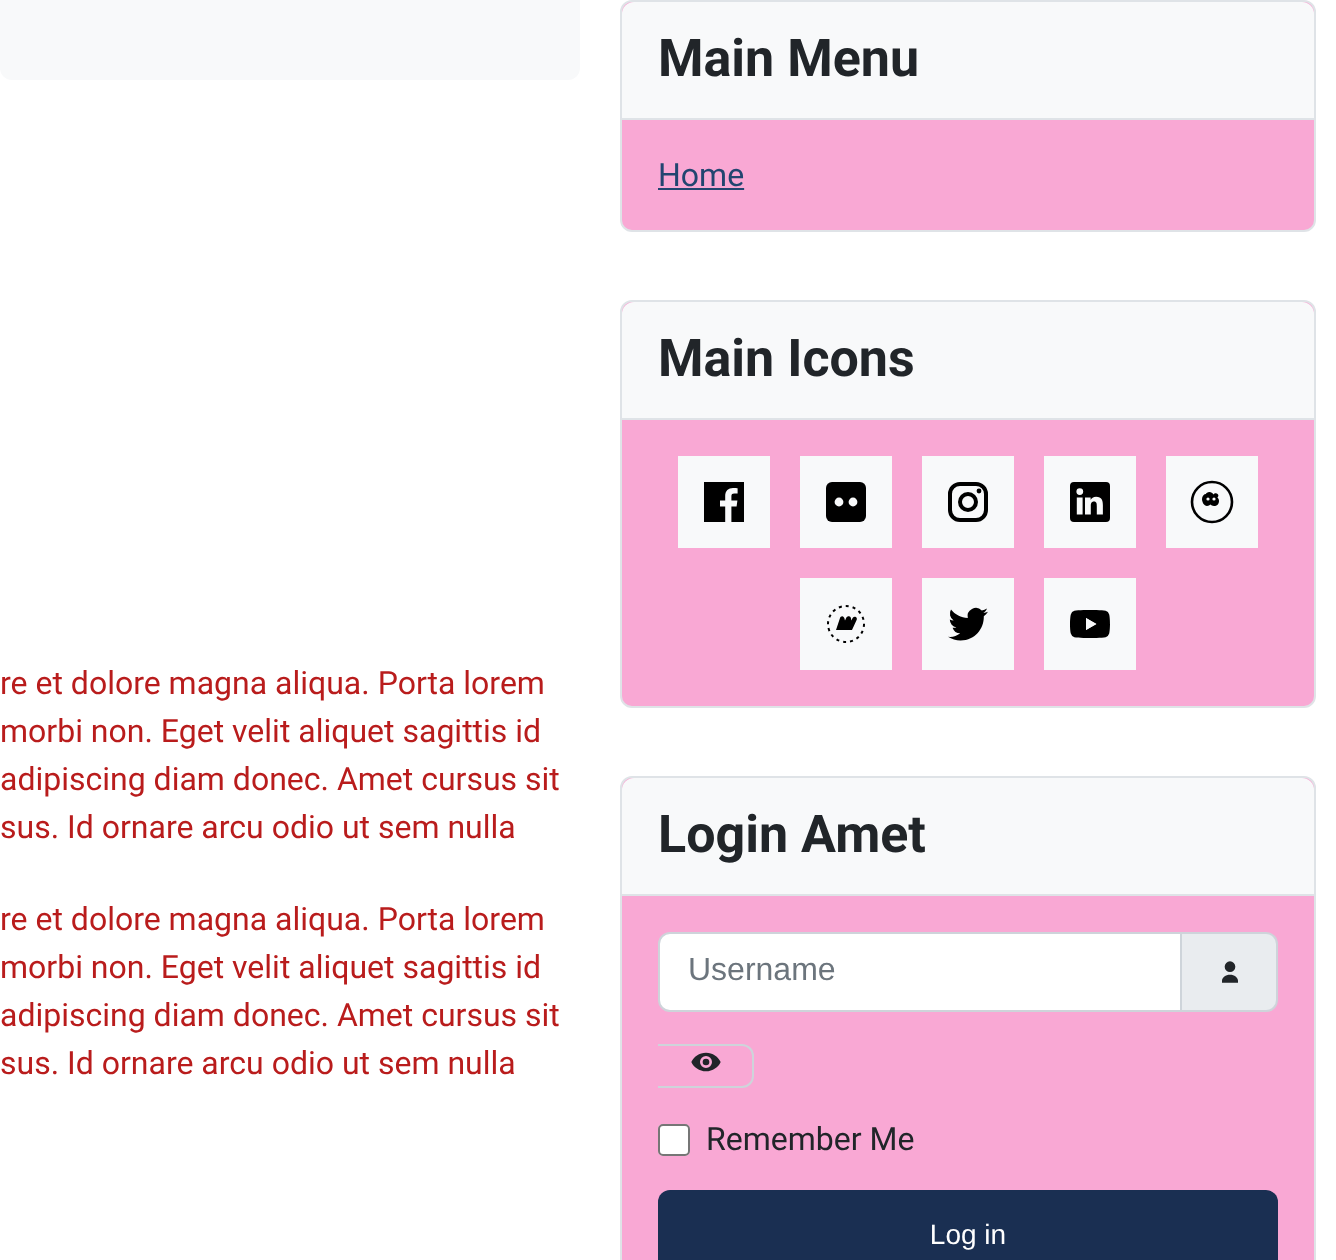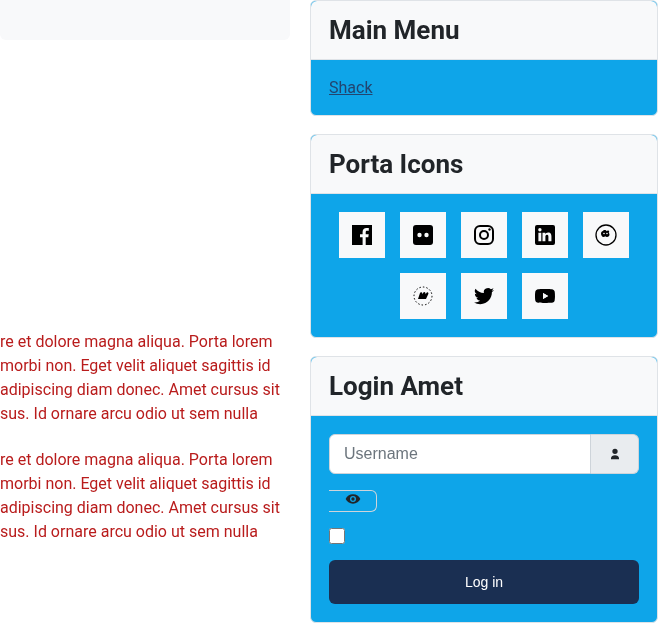--- a/index.html
+++ b/index.html
@@ -34,22 +34,22 @@
     }
     .article-text {
       font-size: 16px;
       line-height: 1.5;
       color: #b91c1c;
       margin-bottom: 22px;
     }
     .card {
       border: 1px solid #dfe3e7;
       border-radius: 6px;
-      margin-bottom: 18px;
-      background: #0ea5e9;
+      margin-bottom: 34px;
+      background: #f9a8d4;
     }
     .card-header {
       background: #f8f9fa;
       border-bottom: 1px solid #dfe3e7;
       padding: 14px 18px;
       border-radius: 6px 6px 0 0;
     }
     .card-header h2 {
       font-size: 26px;
       font-weight: 700;
@@ -152,27 +152,27 @@
   <p class="article-text">re et dolore magna aliqua. Porta lorem morbi non. Eget velit aliquet sagittis id adipiscing diam donec. Amet cursus sit sus. Id ornare arcu odio ut sem nulla</p>
 </div>
 
 <div class="sidebar">
 
   <div class="card">
     <div class="card-header">
       <h2>Main Menu</h2>
     </div>
     <div class="card-body">
-      <a href="#" class="menu-link">Shack</a>
+      <a href="#" class="menu-link">Home</a>
     </div>
   </div>
 
   <div class="card">
     <div class="card-header">
-      <h2>Porta Icons</h2>
+      <h2>Main Icons</h2>
     </div>
     <div class="card-body">
       <div class="icons-grid">
         <div class="icon-box">
           <svg viewBox="0 0 24 24">
               <path d="M22 2H2v20h10.6v-7.7H10v-3h2.6V9c0-2.6 1.6-4 3.9-4 1.1 0 2.1.1 2.3.1v2.7h-1.6c-1.3 0-1.5.6-1.5 1.5v2h3l-.4 3h-2.6V22H22V2z"></path>
             </svg>
         </div>
         <div class="icon-box">
           <svg viewBox="0 0 24 24">
@@ -239,18 +239,19 @@
         <div class="input-addon">
           <span>
             <svg viewBox="0 0 24 24">
                 <path d="M12 5C7 5 2.7 8.1 1 12c1.7 3.9 6 7 11 7s9.3-3.1 11-7c-1.7-3.9-6-7-11-7zm0 11.5A4.5 4.5 0 1 1 12 7.5a4.5 4.5 0 0 1 0 9zm0-7a2.5 2.5 0 1 0 0 5 2.5 2.5 0 0 0 0-5z"></path>
               </svg>
           </span>
         </div>
       </div>
       <div class="checkbox-row">
         <input type="checkbox" id="remember" style="">
+        <label for="remember">Remember Me</label>
       </div>
       <button class="btn-login">Log in</button>
     </div>
   </div>
 
 </div>
 
 </body></html>

